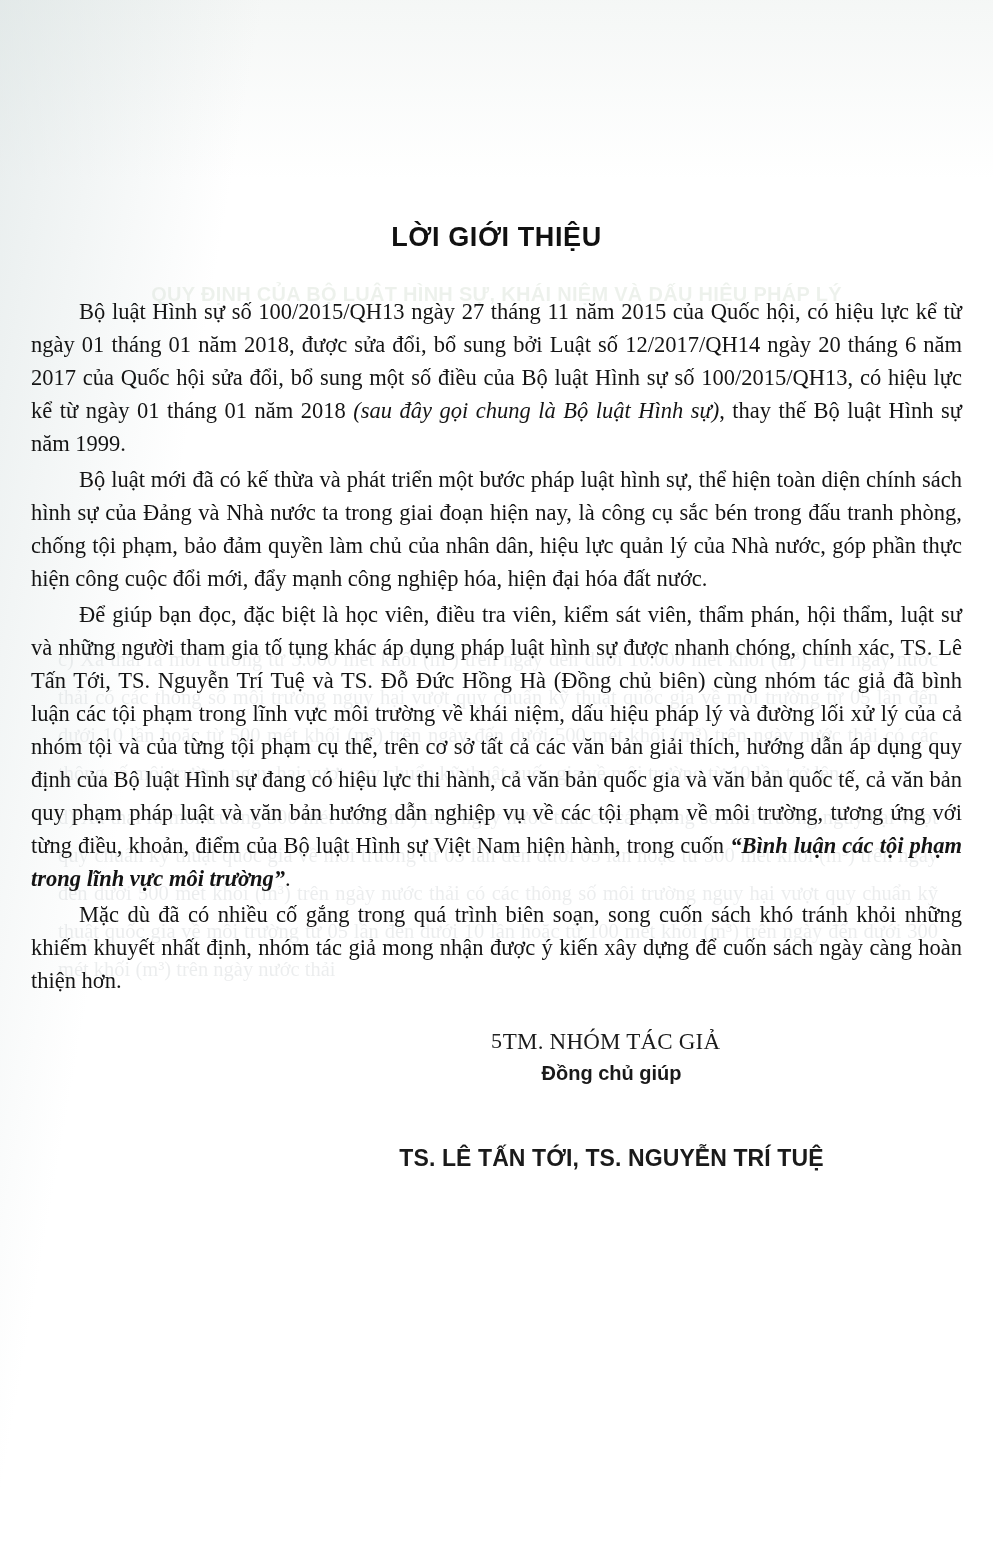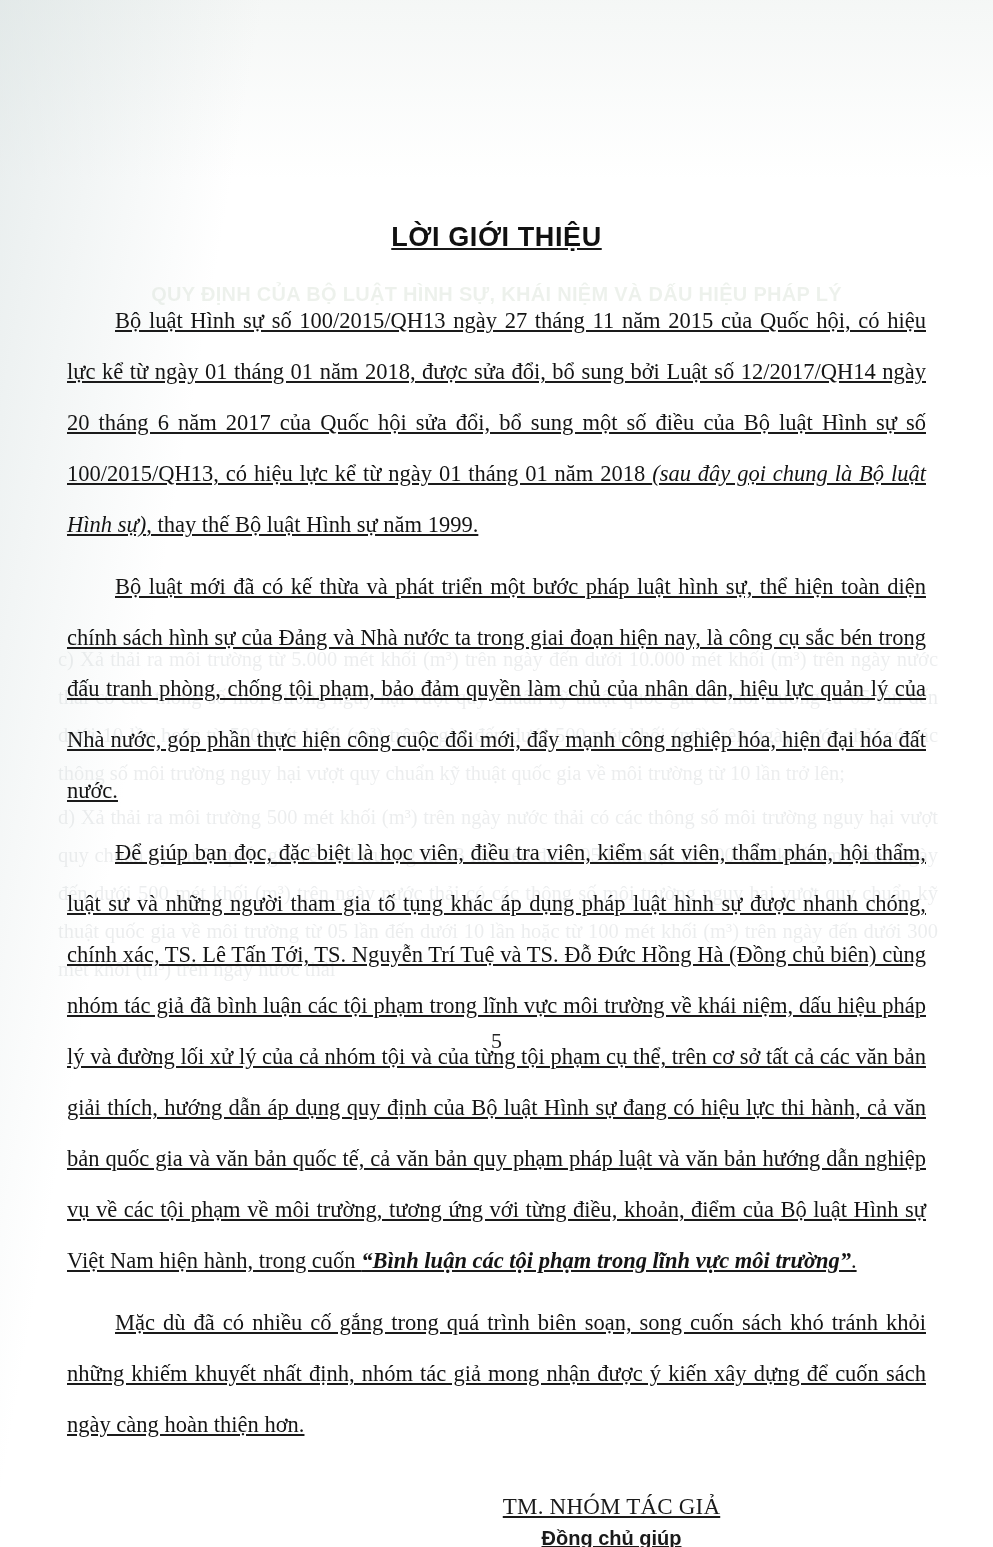--- a/index.html
+++ b/index.html
@@ -57,74 +57,73 @@
       linear-gradient(100deg, rgba(212,222,222,0.55) 0px, rgba(255,255,255,0) 260px),
       linear-gradient(180deg, rgba(236,240,238,0.55) 0px, rgba(255,255,255,0) 180px);
     pointer-events: none;
   }
 
   .page {
     position: relative;
     width: 993px;
     height: 1096px;
     box-sizing: border-box;
-    padding: 0 56px;
-    text-decoration: underline;
+    padding: 0 28px;
   }
 
   .doc-title {
     margin: 0;
     padding-top: 222px;
     text-align: center;
     font-family: "Liberation Sans", sans-serif;
     font-weight: bold;
     font-size: 27px;
     letter-spacing: 0.6px;
     color: #111;
   }
 
   .content {
     margin-top: 42px;
   }
 
   .content p {
-    margin: 11px;
+    margin: 3px;
     font-size: 22.5px;
-    line-height: 51px;
+    line-height: 33px;
     text-align: justify;
     text-indent: 48px;
     color: #141414;
   }
 
   .italic { font-style: italic; }
   .bold-italic { font-weight: bold; font-style: italic; }
 
   .signature {
-    margin-top: 44px;
+    margin-top: 32px;
     text-align: center;
     padding-left: 230px;
   }
   .sig-line-1 {
     font-family: "Liberation Serif", serif;
     font-size: 23px;
     letter-spacing: 0.2px;
   }
   .sig-line-2 {
     font-family: "Liberation Sans", sans-serif;
     font-weight: bold;
     font-size: 20px;
     margin-top: 7px;
   }
   .sig-names {
     margin-top: 56px;
     text-align: center;
     padding-left: 230px;
     font-family: "Liberation Sans", sans-serif;
     font-weight: bold;
-    font-size: 14px;
+    font-size: 23px;
     line-height: 34px;
     letter-spacing: 0.1px;
   }
 
   .page-number {
     position: absolute;
     bottom: 42px;
     left: 0;
     width: 993px;
     text-align: center;

